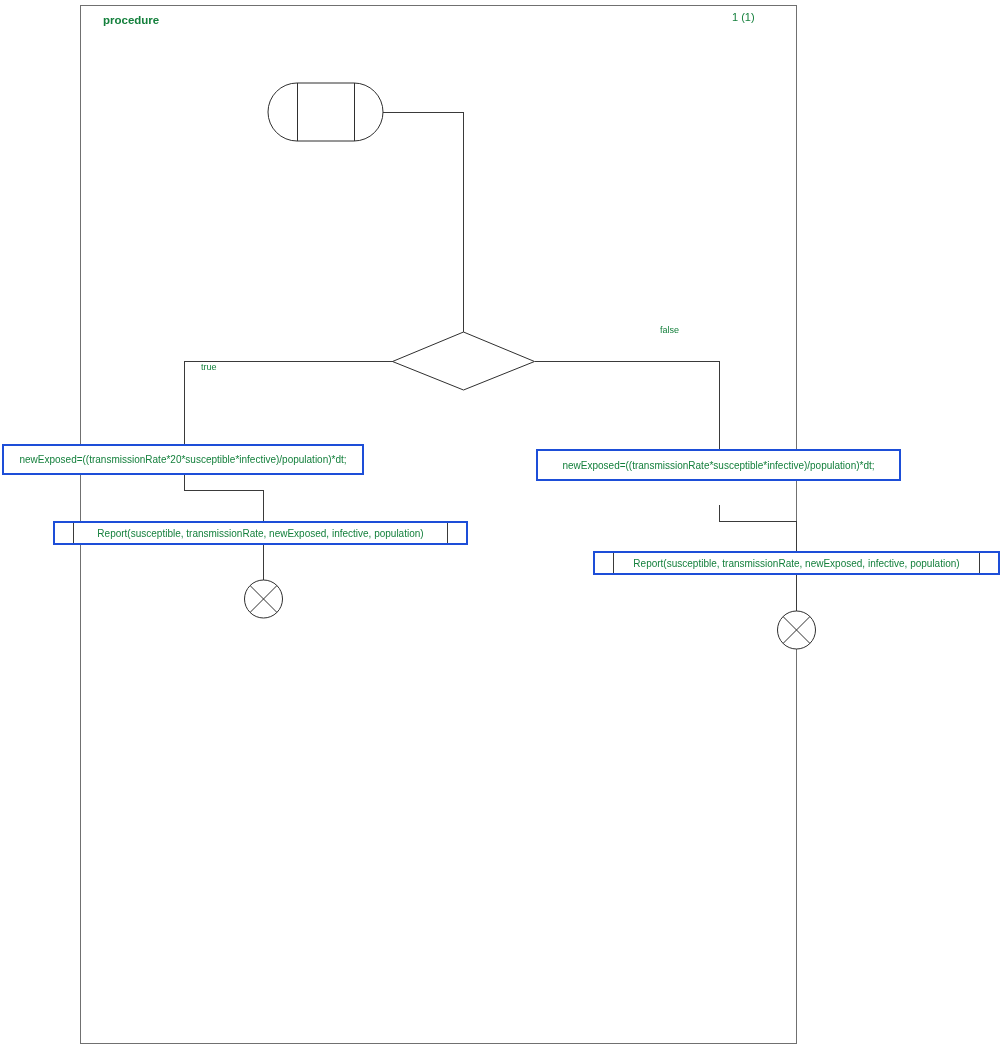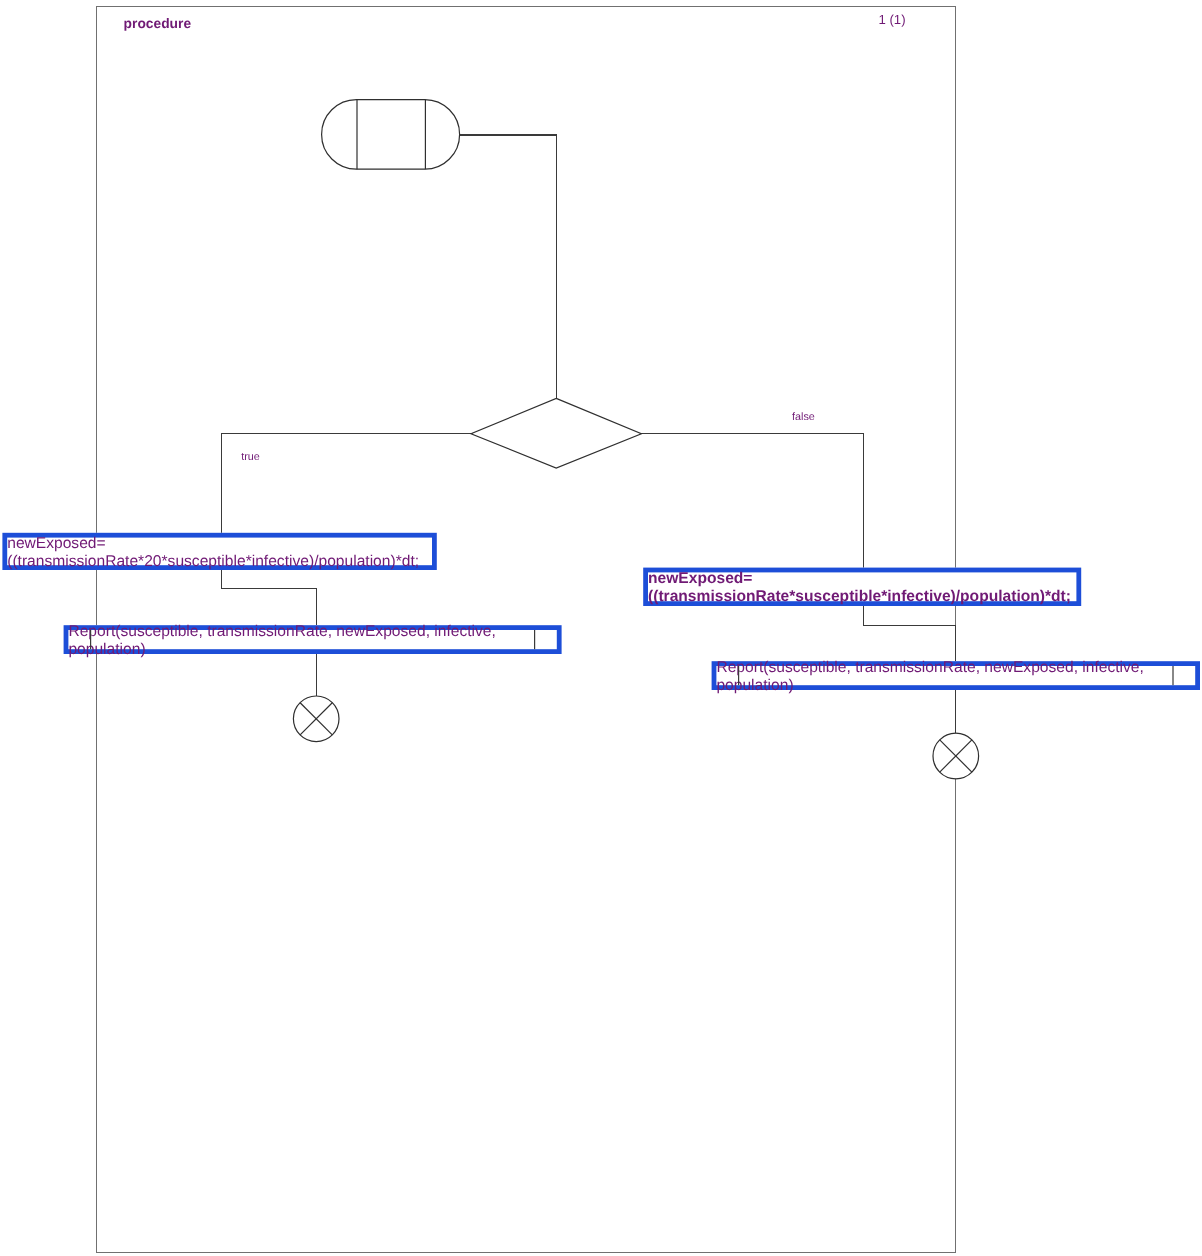--- a/index.html
+++ b/index.html
@@ -1,38 +1,38 @@
 <!DOCTYPE html>
 <html><head>
 <meta charset="utf-8">
 <style>
   html,body{margin:0;padding:0;background:#fff;}
   #canvas{
     position:relative;width:1002px;height:1047px;background:#fff;
-    font-family:"Liberation Sans","DejaVu Sans",sans-serif;color:#701a75;overflow:hidden;
+    font-family:"Liberation Sans","DejaVu Sans",sans-serif;color:#15803d;overflow:hidden;
   }
   #wires{position:absolute;left:0;top:0;width:1002px;height:1047px;}
   .txt{position:absolute;line-height:1.1;white-space:nowrap;}
   .title{left:103px;top:14px;font-size:11.5px;font-weight:bold;}
   .signature{left:219px;top:22px;font-size:9.5px;}
   .pagenum{left:732px;top:11px;font-size:11px;}
   .branch-label{font-size:9px;}
-  .lbl-true{left:201px;top:363px;margin-top:13px;}
-  .lbl-false{left:660px;top:343px;}
+  .lbl-true{left:201px;top:363px;}
+  .lbl-false{left:660px;top:326px;}
   .diamond-label{
     position:absolute;left:392px;top:332px;width:143px;height:58px;
     display:flex;align-items:center;justify-content:center;font-size:9.5px;
   }
   .node{
     position:absolute;box-sizing:border-box;background:#fff;
-    border:4px solid #1d4ed8;display:flex;align-items:center;justify-content:center;
-    font-size:13px;text-align:left;
+    border:2px solid #1d4ed8;display:flex;align-items:center;justify-content:center;
+    font-size:10px;text-align:right;
   }
   .assign-left{left:2px;top:444px;width:362px;height:31px;}
-  .assign-right{left:536px;top:473px;width:365px;height:32px;font-weight:bold;}
+  .assign-right{left:536px;top:449px;width:365px;height:32px;}
   .report-left{left:53px;top:521px;width:415px;height:24px;}
   .report-right{left:593px;top:551px;width:407px;height:24px;}
   .subroutine::before,.subroutine::after{
     content:"";position:absolute;top:0;bottom:0;width:0;border-left:1px solid #3a3a3a;
   }
   .subroutine::before{left:18px;}
   .subroutine::after{right:18px;}
 </style>
 </head>
 <body>

